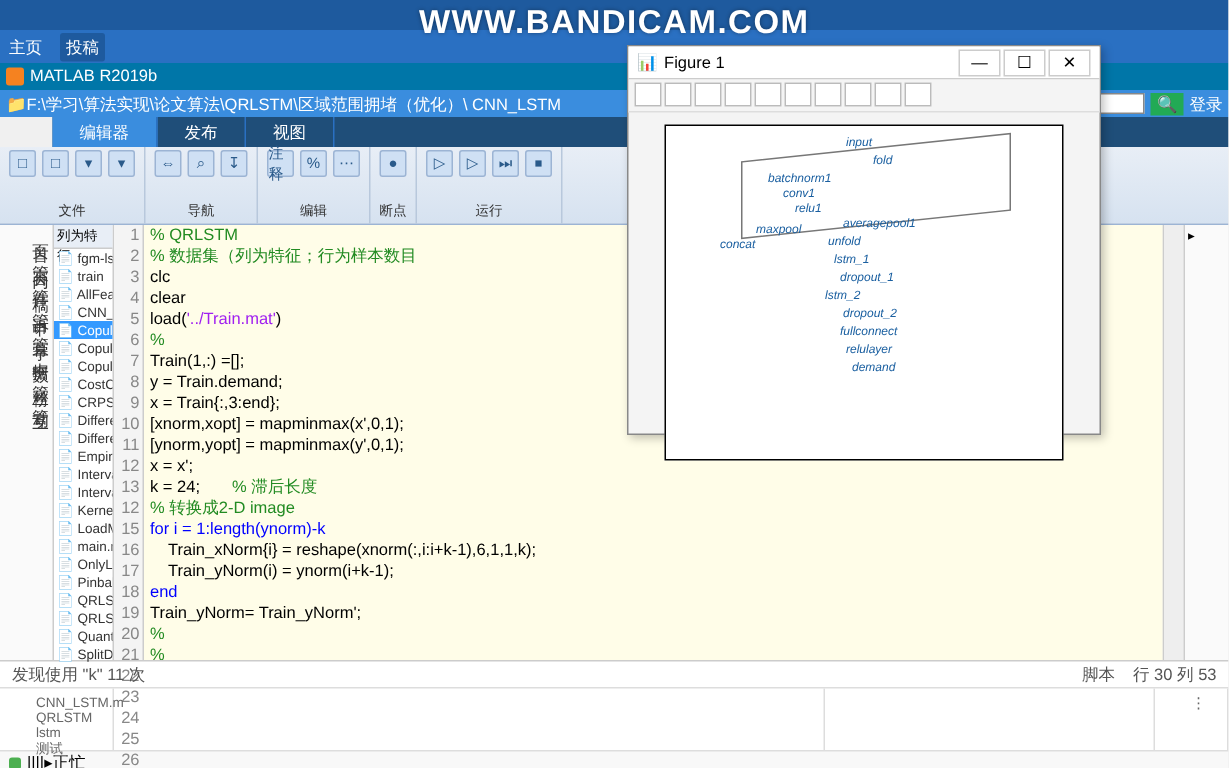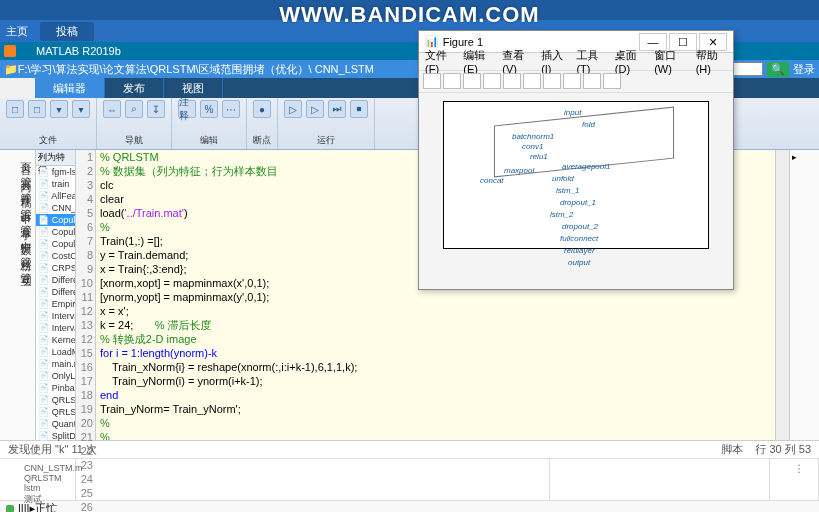--- a/index.html
+++ b/index.html
@@ -1,21 +1,21 @@
 <!DOCTYPE html>
 <html><head>
 <meta charset="utf-8">
 <style>
 * { margin:0; padding:0; box-sizing:border-box; font-family:"Microsoft YaHei",Arial,sans-serif; font-size:11px; }
 body { width:819px; height:512px; background:#f0f0f0; overflow:hidden; position:relative; }
 .watermark { position:absolute; top:2px; left:50%; transform:translateX(-50%); color:#fff; font-size:22px; font-weight:bold; letter-spacing:1px; z-index:1000; text-shadow:0 0 3px rgba(0,0,0,.4); font-family:Liberation Sans, sans-serif; }
 .browser-top { height:20px; background:#1e5a9e; display:flex; align-items:center; padding:0 6px; color:#fff; }
 .blue-bar { height:22px; background:#2a70c2; display:flex; align-items:center; padding:0 6px; color:#fff; gap:12px; }
-.blue-bar .btn { padding:2px 16px; }
-.matlab-title { height:18px; background:#0076a8; color:#fff; display:flex; align-items:center; padding:0 4px; gap:20px; }
+.blue-bar .btn { padding:2px 4px; }
+.matlab-title { height:18px; background:#0076a8; color:#fff; display:flex; align-items:center; padding:0 4px; gap:4px; }
 .matlab-title .mh { width:12px;height:12px;background:#f58220;border-radius:2px; }
 .path-bar { height:18px; background:#3a8dde; color:#fff; display:flex; align-items:center; padding:0 4px; font-size:10px; }
 .path-bar .path-right { margin-left:auto; display:flex; gap:4px; align-items:center; }
 .path-bar input { height:14px; width:90px; font-size:10px; border:1px solid #888; padding:0 2px; }
 .tabs-row { height:20px; background:#1f4e79; display:flex;margin-left:35px; }
 .tabs-row .tab { padding:3px 18px; color:#fff; border-right:1px solid #2a70c2; }
 .tabs-row .tab.active { background:#3a8dde; }
 .ribbon { height:52px; background:linear-gradient(#e8eef6,#d6e2f0); border-bottom:1px solid #9cb4d4; display:flex; }
 .rgroup { border-right:1px solid #b8c8dc; padding:2px 6px; display:flex; flex-direction:column; justify-content:space-between; }
 .rgroup .icons { display:flex; gap:4px; }
@@ -41,21 +41,21 @@
 .status2 .dot { width:8px;height:8px;background:#4caf50;border-radius:2px;margin-right:4px; }
 
 .figwin { position:absolute; left:418px; top:30px; width:316px; height:260px; background:#f4f4f4; border:1px solid #888; box-shadow:2px 2px 6px rgba(0,0,0,.25); z-index:50; }
 .figwin .ftitle { height:22px; background:#fff; border-bottom:1px solid #ccc; display:flex; align-items:center; padding:0 6px; font-size:11px; }
 .figwin .ftitle .wbtns { margin-left:auto; display:flex; gap:2px; }
 .figwin .ftitle .wbtn { width:28px; height:18px; border:1px solid #ccc; text-align:center; line-height:16px; font-size:11px; background:#fff; }
 .figwin .ftitle .wbtn.close { background:#fff; }
 .figwin .fmenu { height:18px; background:#f4f4f4; border-bottom:1px solid #ddd; display:flex; gap:8px; padding:0 6px; font-size:10px; align-items:center; }
 .figwin .ftool { height:22px; background:#f4f4f4; border-bottom:1px solid #ddd; display:flex; gap:2px; padding:2px 4px; }
 .figwin .ftool .ti { width:18px; height:16px; border:1px solid #bbb; background:#fff; }
-.figwin .fcanvas { margin:8px 24px; height:148px; background:#fff; border:1px solid #000; position:relative; }
+.figwin .fcanvas { margin:8px 24px; height:224px; background:#fff; border:1px solid #000; position:relative; }
 .fcanvas .node { position:absolute; font-size:8px; color:#1a5fa0; font-style:italic; }
 .fcanvas .shape { position:absolute; border:1px solid #777; }
 </style>
 </head>
 <body>
 
 <div class="watermark">WWW.BANDICAM.COM</div>
 
 <div class="browser-top"></div>
 
@@ -231,30 +231,20 @@
 <div class="figwin">
   <div class="ftitle">
     <span>📊</span>
     <span style="margin-left:4px;">Figure 1</span>
     <div class="wbtns">
       <div class="wbtn">—</div>
       <div class="wbtn">☐</div>
       <div class="wbtn close">✕</div>
     </div>
   </div>
-  <div class="fmenu" id="fmenu">
-      <span>文件(F)</span>
-      <span>编辑(E)</span>
-      <span>查看(V)</span>
-      <span>插入(I)</span>
-      <span>工具(T)</span>
-      <span>桌面(D)</span>
-      <span>窗口(W)</span>
-      <span>帮助(H)</span>
-    </div>
   <div class="ftool" id="ftool">
       <div class="ti"></div>
       <div class="ti"></div>
       <div class="ti"></div>
       <div class="ti"></div>
       <div class="ti"></div>
       <div class="ti"></div>
       <div class="ti"></div>
       <div class="ti"></div>
       <div class="ti"></div>
@@ -270,15 +260,15 @@
       <div class="node" style="left: 60px; top: 64px;">maxpool</div>
       <div class="node" style="left: 36px; top: 74px;">concat</div>
       <div class="node" style="left: 118px; top: 60px;">averagepool1</div>
       <div class="node" style="left: 108px; top: 72px;">unfold</div>
       <div class="node" style="left: 112px; top: 84px;">lstm_1</div>
       <div class="node" style="left: 116px; top: 96px;">dropout_1</div>
       <div class="node" style="left: 106px; top: 108px;">lstm_2</div>
       <div class="node" style="left: 118px; top: 120px;">dropout_2</div>
       <div class="node" style="left: 116px; top: 132px;">fullconnect</div>
       <div class="node" style="left: 120px; top: 144px;">relulayer</div>
-      <div class="node" style="left: 124px; top: 156px;">output</div>
+      <div class="node" style="left: 124px; top: 156px;">demand</div>
     </div>
 </div>
 
 </body></html>

